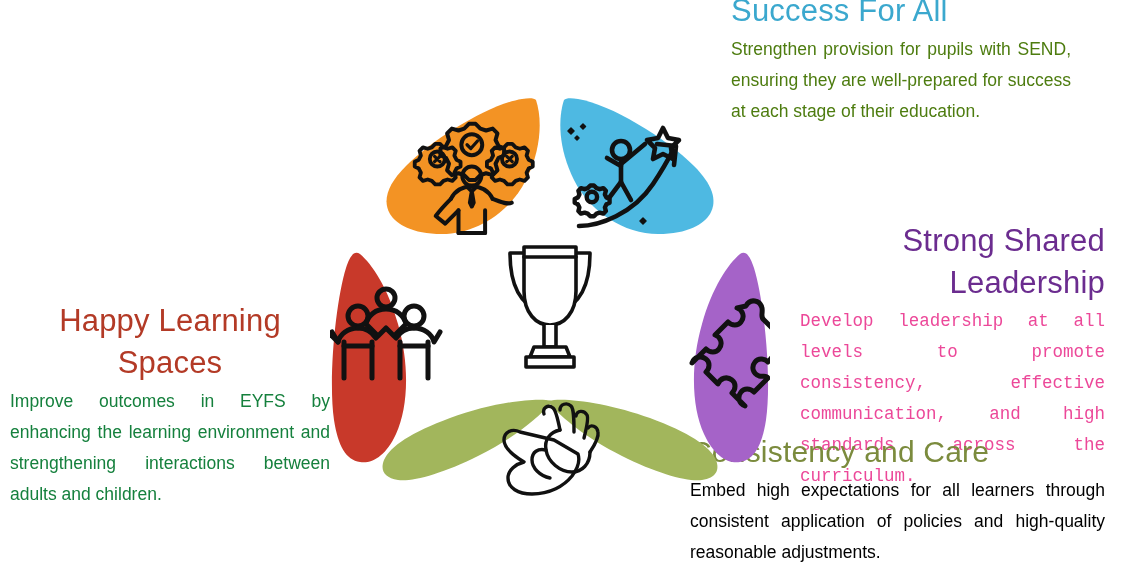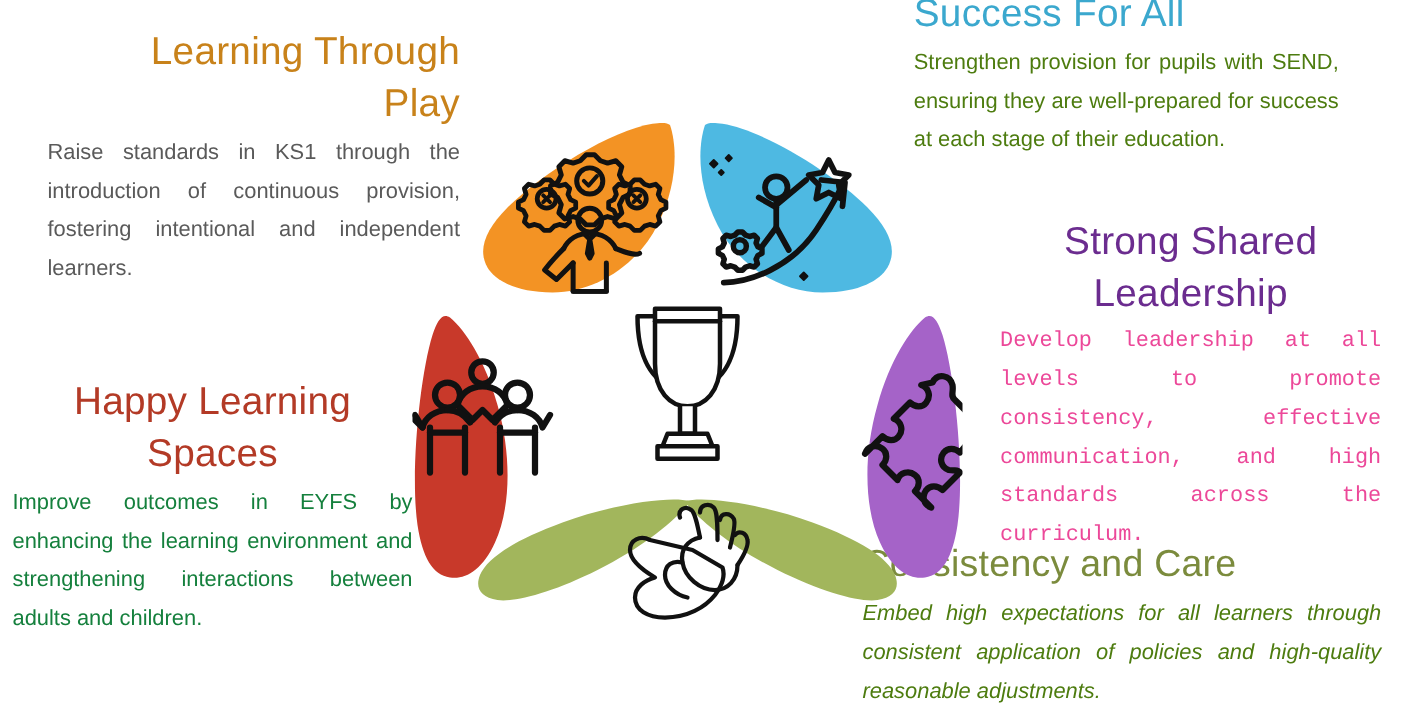--- a/index.html
+++ b/index.html
@@ -46,21 +46,21 @@
 
   
   #blk-play      { left: 38px;  top: 20px;  width: 330px; }
   #blk-play .heading { text-align: right; }
   #blk-play .body    { text-align: justify; }
 
   #blk-success   { left: 731px; top: -10px; width: 340px; }
   #blk-success .heading { text-align: left; }
 
   #blk-leadership{ left: 800px; top: 172px; width: 305px; }
-  #blk-leadership .heading { text-align: center; }
+  #blk-leadership .heading { text-align: right; margin-top: 48px; }
 
   #blk-care      { left: 690px; top: 432px; width: 415px; }
   #blk-care .heading { text-align: left; font-size: 30px; }
 
   #blk-spaces    { left: 10px;  top: 300px; width: 320px; }
   #blk-spaces .heading { text-align: center; }
 
   
   #diagram {
     position: absolute;
@@ -69,40 +69,35 @@
     width: 440px;
     height: 420px;
   }
   #diagram svg { display: block; width: 100%; height: 100%; }
 </style>
 </head>
 <body style="background: rgb(255, 255, 255);">
 
 <div id="page">
 
-  <div class="block" id="blk-play">
-    <h2 class="heading" style="color: rgb(200, 130, 26);">Learning Through
-Play</h2>
-    <p class="body" style="color: rgb(90, 90, 90);">Raise standards in KS1 through the introduction of continuous provision, fostering intentional and independent learners.</p>
-  </div>
 
   <div class="block" id="blk-success">
     <h2 class="heading" style="color: rgb(59, 168, 206);">Success For All</h2>
     <p class="body" style="color: #4d7c0f;">Strengthen provision for pupils with SEND, ensuring they are well-prepared for success at each stage of their education.</p>
   </div>
 
   <div class="block" id="blk-leadership">
     <h2 class="heading" style="color: rgb(107, 44, 143);">Strong Shared
 Leadership</h2>
     <p class="body" style="color: #ec4899; font-family: Liberation Mono, monospace;">Develop leadership at all levels to promote consistency, effective communication, and high standards across the curriculum.</p>
   </div>
 
   <div class="block" id="blk-care">
     <h2 class="heading" style="color: rgb(123, 139, 61);">Consistency and Care</h2>
-    <p class="body" style="color: #4d7c0f; font-style: italic;">Embed high expectations for all learners through consistent application of policies and high-quality reasonable adjustments.</p>
+    <p class="body" style="color: #000000;">Embed high expectations for all learners through consistent application of policies and high-quality reasonable adjustments.</p>
   </div>
 
   <div class="block" id="blk-spaces">
     <h2 class="heading" style="color: rgb(179, 58, 38);">Happy Learning
 Spaces</h2>
     <p class="body last-left" style="color: #15803d;">Improve outcomes in EYFS by enhancing the learning environment and strengthening interactions between adults and children.</p>
   </div>
 
   <div id="diagram">
     <svg viewBox="0 0 440 420" xmlns="http://www.w3.org/2000/svg">

